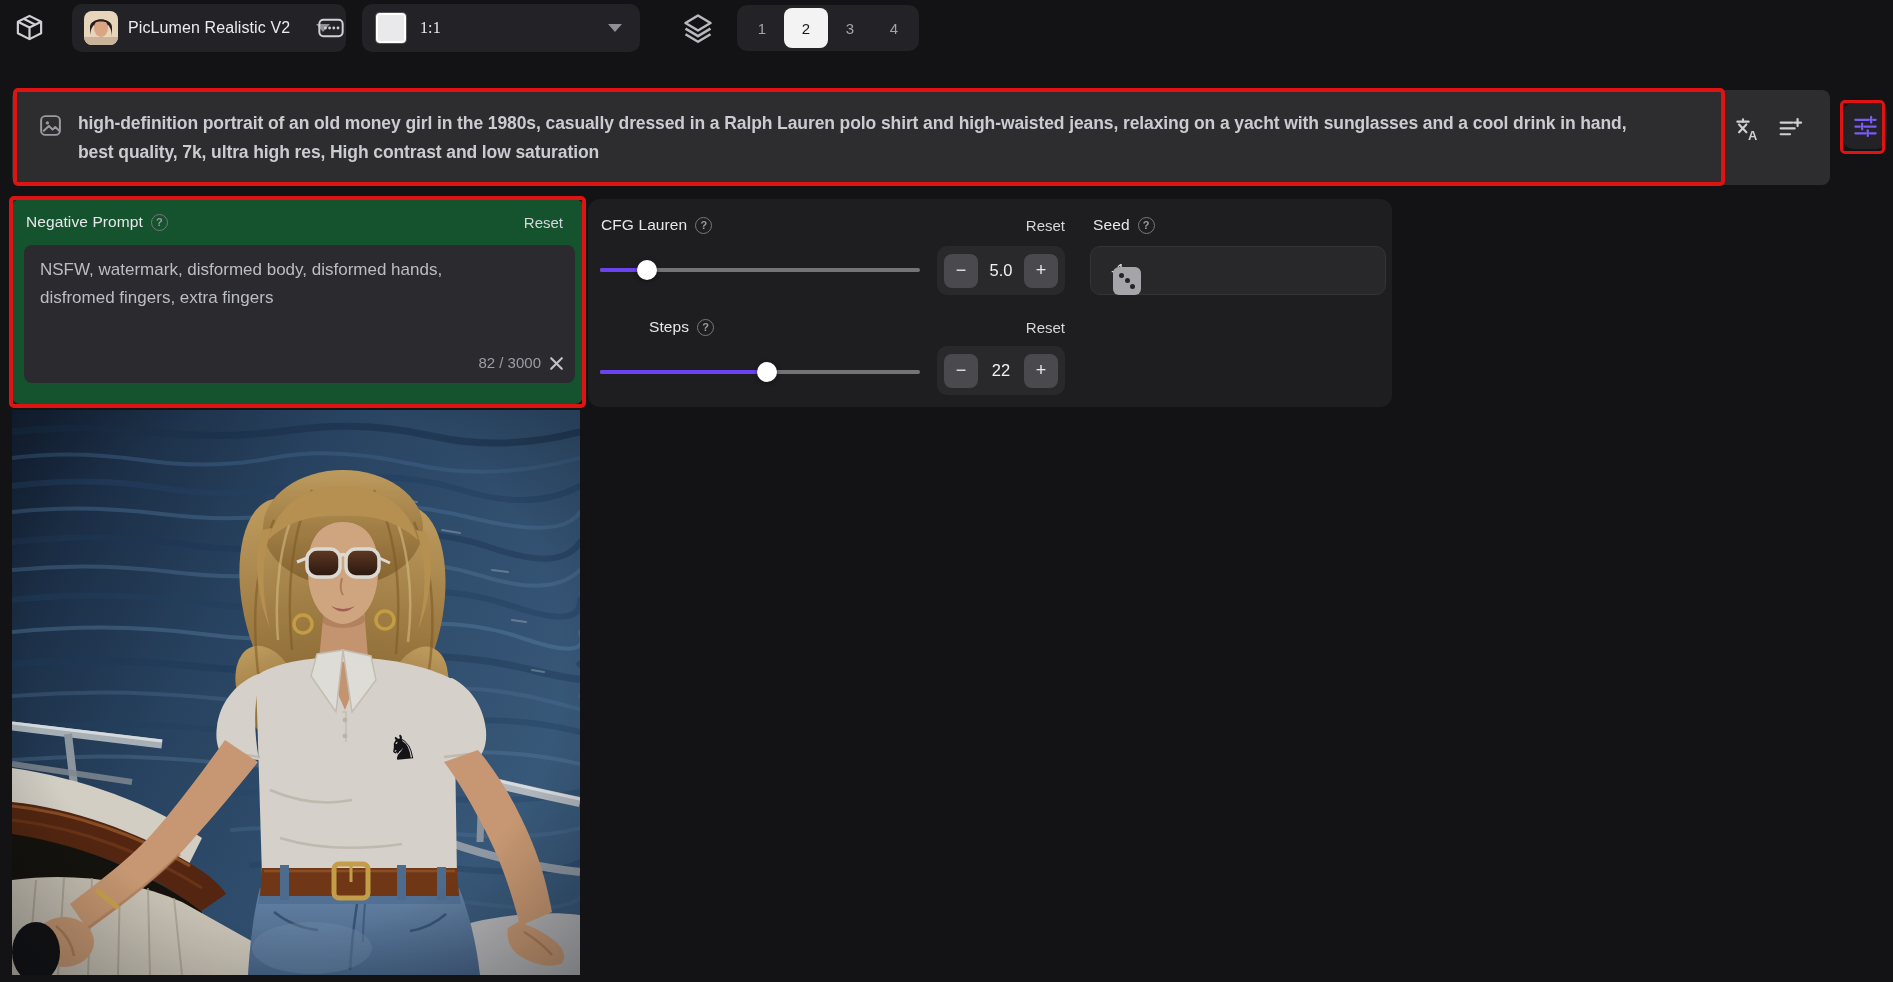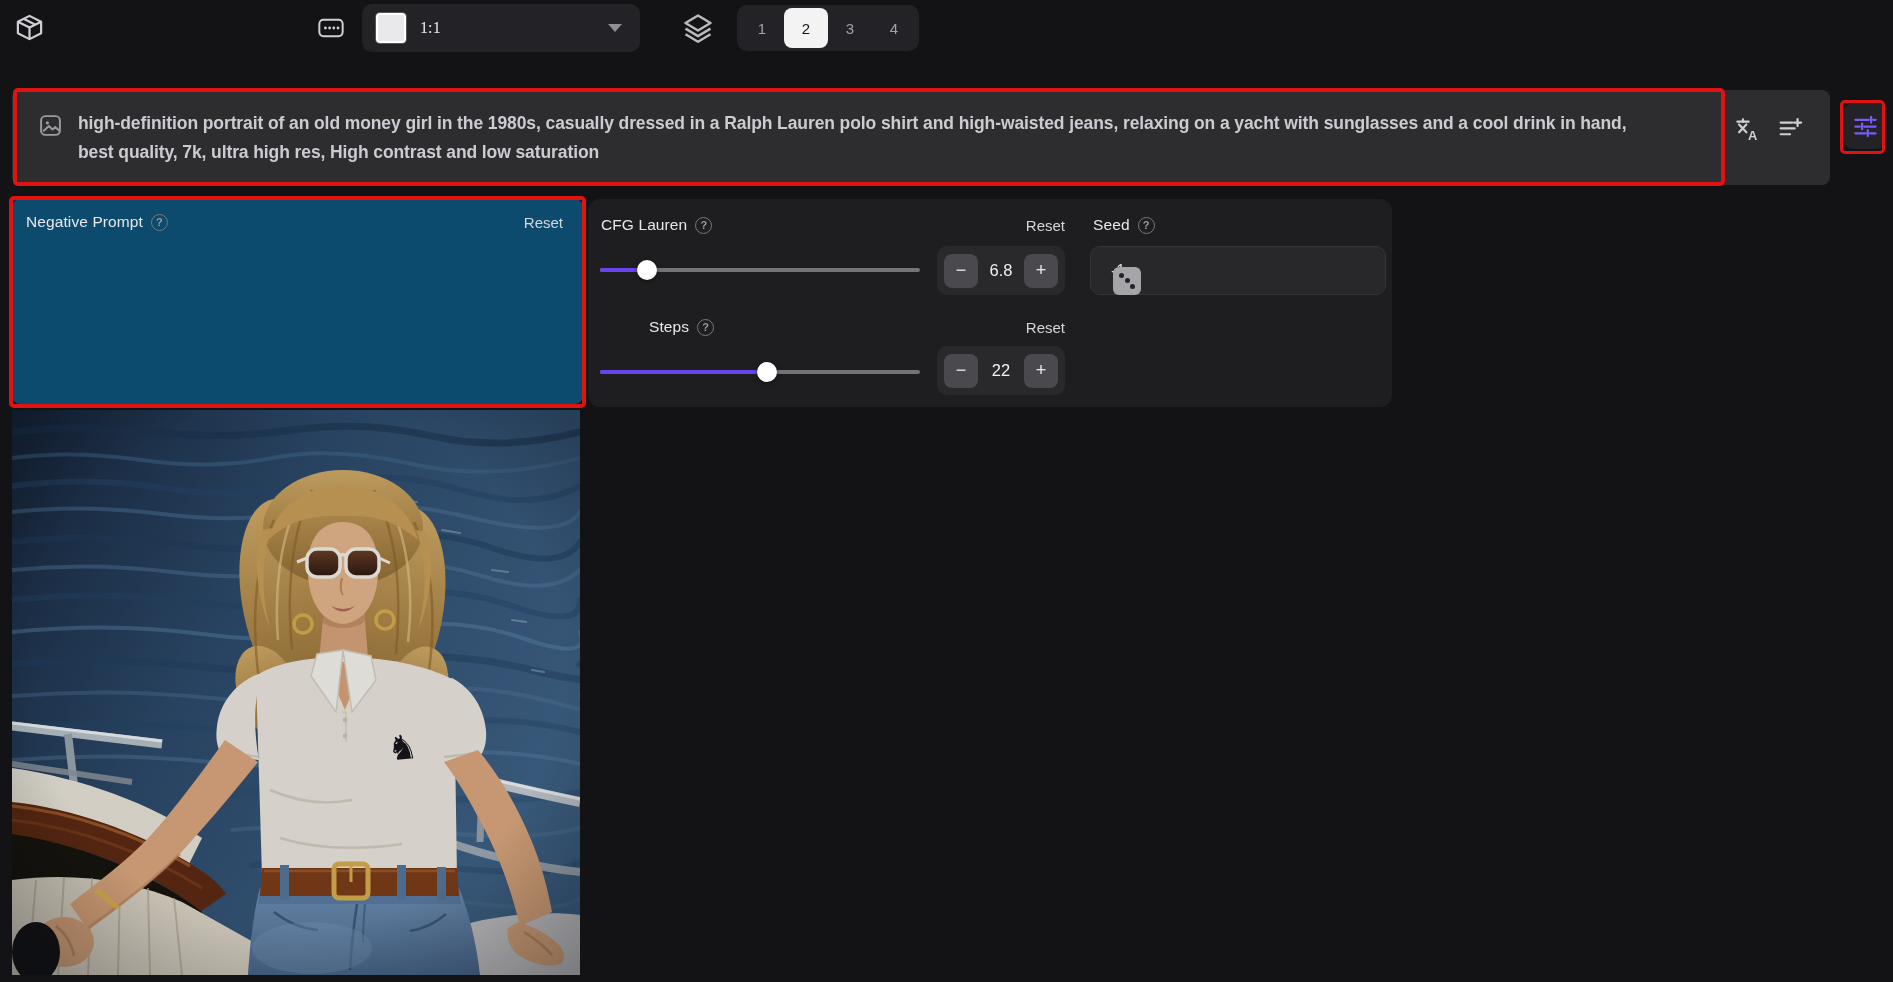--- a/index.html
+++ b/index.html
@@ -11,21 +11,21 @@
   .iconbtn{display:flex;align-items:center;justify-content:center;cursor:pointer;}
   .caret{width:0;height:0;border-left:7px solid transparent;border-right:7px solid transparent;border-top:8px solid #8f8f96;}
   .toplabel{color:#ebebee;font-size:16px;font-weight:500;letter-spacing:.1px;}
   .seg{background:#232327;border-radius:10px;display:flex;align-items:center;padding:3px;}
   .seg .cell{width:44px;height:40px;display:flex;align-items:center;justify-content:center;
     color:#a2a2a9;font-size:15px;border-radius:8px;cursor:pointer;}
   .seg .cell.active{background:#f3f3f4;color:#17171a;font-weight:500;}
   .promptbar{background:#2d2d30;border-radius:8px;}
   .prompt-text{color:#cbcbd2;font-size:17.5px;font-weight:600;line-height:29px;white-space:pre-line;letter-spacing:-.1px;}
   .redbox{border:4px solid #e01313;border-radius:5px;pointer-events:none;}
-  .panel-neg{background:#0c4a6e;border-radius:8px;}
+  .panel-neg{background:#14532d;border-radius:8px;}
   .panel-params{background:#1e1e21;border-radius:12px;}
   .lbl{color:#e7e7ea;font-size:15.5px;font-weight:500;letter-spacing:.1px;display:inline-flex;align-items:center;gap:8px;}
   .reset{color:#d6d6da;font-size:15px;cursor:pointer;}
   .qicon{width:17px;height:17px;border-radius:50%;border:1.5px solid #77777d;color:#9a9aa0;
      font-size:11px;display:inline-flex;align-items:center;justify-content:center;font-weight:600;}
   .ta{background:#2b2b2f;border-radius:8px;}
   .neg-text{color:#bcbcc3;font-size:17px;line-height:28px;white-space:pre-line;}
   .counter{color:#9c9ca3;font-size:15px;}
   .track{height:4px;border-radius:2px;background:#737378;position:relative;}
   .fill{height:4px;border-radius:2px;background:#6a43f0;position:absolute;left:0;top:0;}
@@ -47,20 +47,33 @@
 <div class="stage">
 
   <div class="abs iconbtn" style="left:10px;top:8px;width:38px;height:38px;">
     <svg width="31" height="31" viewBox="0 0 24 24" fill="none" stroke="#cfcfd5" stroke-width="1.7" stroke-linejoin="round">
       <path d="M21 7.5 12 3 3 7.5v9L12 21l9-4.5z"></path>
         <path d="M3 7.5l9 4.5 9-4.5M12 12v9"></path>
       <path d="M7.5 5.2l9 4.6"></path>
     </svg>
   </div>
 
+  <div class="abs pill" style="left:72px;top:4px;width:274px;height:48px;">
+    <span class="abs" style="left:12px;top:7px;width:34px;height:34px;border-radius:8px;overflow:hidden;">
+      <svg width="34" height="34" viewBox="0 0 34 34">
+        <rect width="34" height="34" fill="#e6d4bb"></rect>
+        <path d="M6 16 C6 6 28 6 28 16 L28 26 C28 20 26 16 24 14 C20 18 12 18 10 14 C8 16 6 20 6 26 Z" fill="#27201e"></path>
+        <ellipse cx="17" cy="17" rx="7" ry="9" fill="#d9a583"></ellipse>
+        <path d="M10 12 C12 7 22 7 24 12 C21 10 13 10 10 12Z" fill="#27201e"></path>
+        <rect x="0" y="26" width="34" height="8" fill="#c7b49a"></rect>
+      </svg>
+    </span>
+    <span class="toplabel" style="margin-left:56px;">PicLumen Realistic V2</span>
+    <span class="caret abs" style="right:16px;top:20px;"></span>
+  </div>
 
   <div class="abs iconbtn" style="left:313px;top:10px;width:36px;height:36px;">
     <svg width="28" height="28" viewBox="0 0 24 24" fill="none" stroke="#cfcfd5" stroke-width="1.7">
       <rect x="2" y="5" width="20" height="14" rx="3.5"></rect>
       <circle cx="7.2" cy="12" r="1.2" fill="#cfcfd5" stroke="none"></circle>
       <circle cx="10.8" cy="12" r="1.2" fill="#cfcfd5" stroke="none"></circle>
       <circle cx="14.4" cy="12" r="1.2" fill="#cfcfd5" stroke="none"></circle>
       <circle cx="18" cy="12" r="1.2" fill="#cfcfd5" stroke="none"></circle>
     </svg>
   </div>
@@ -125,37 +138,47 @@
   </div>
   <div class="abs redbox" style="left:1840px;top:100px;width:45px;height:54px;border-width:3px;"></div>
 
   <div class="abs panel-neg" style="left:12px;top:199px;width:571px;height:205px;">
     <span class="lbl abs" style="left:14px;top:14px;">
       <span>Negative Prompt</span>
       <span class="qicon">?</span>
     </span>
     <span class="reset abs" style="right:20px;top:15px;">Reset</span>
 
+    <div class="ta abs" style="left:12px;top:46px;width:551px;height:138px;">
+      <div class="neg-text abs" style="left:16px;top:11px;width:470px;">NSFW, watermark, disformed body, disformed hands,
+disfromed fingers, extra fingers</div>
+      <span class="counter abs" style="right:34px;bottom:12px;">82 / 3000</span>
+      <span class="abs iconbtn" style="right:8px;bottom:9px;width:22px;height:22px;">
+        <svg width="17" height="17" viewBox="0 0 16 16" stroke="#c2c2c8" stroke-width="2" stroke-linecap="round">
+          <path d="M3 3 13 13M13 3 3 13"></path>
+        </svg>
+      </span>
+    </div>
   </div>
   <div class="abs redbox" style="left:9px;top:196px;width:577px;height:212px;"></div>
 
   <div class="abs panel-params" style="left:588px;top:199px;width:804px;height:208px;">
 
     <span class="lbl abs" style="left:13px;top:17px;">
       <span>CFG Lauren</span>
       <span class="qicon">?</span>
     </span>
     <span class="reset abs" style="right:327px;top:18px;">Reset</span>
     <div class="track abs" style="left:12px;top:69px;width:320px;">
       <div class="fill" style="width:47px;"></div>
       <div class="thumb" style="left:37px;"></div>
     </div>
     <div class="stepper abs" style="left:349px;top:47px;width:128px;height:49px;">
       <span class="stepbtn">−</span>
-      <span class="stepval">6.8</span>
+      <span class="stepval">5.0</span>
       <span class="stepbtn">+</span>
     </div>
 
     <span class="lbl abs" style="left:505px;top:17px;">
       <span>Seed</span>
       <span class="qicon">?</span>
     </span>
     <div class="seedinput abs" style="left:502px;top:47px;width:296px;height:49px;">
       <span class="seedval" style="margin-left:20px;">-1</span>
       <span class="dice abs" style="right:12px;top:10px;">

